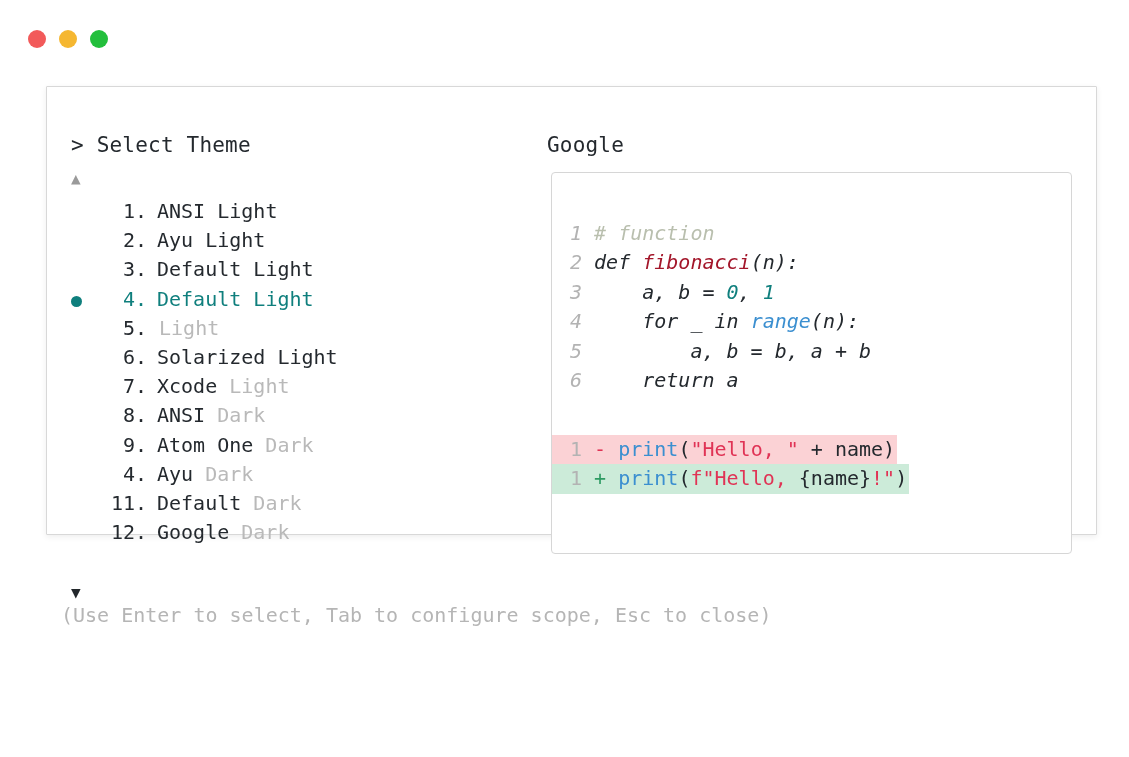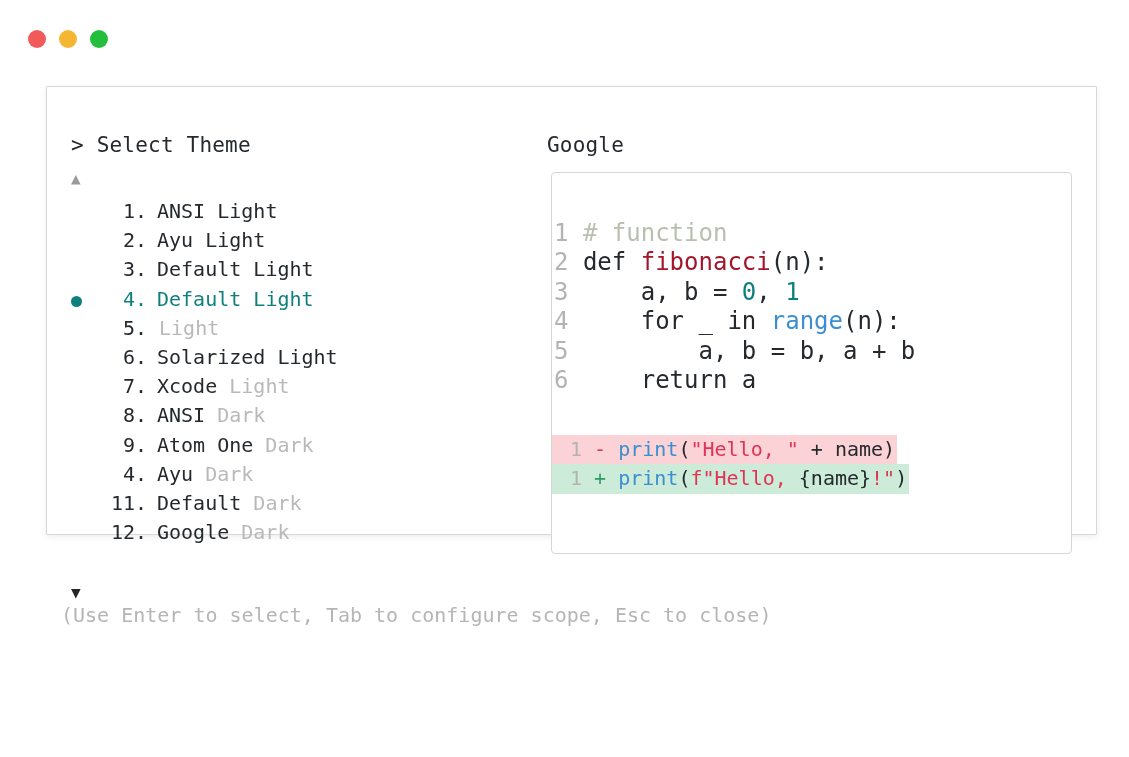--- a/index.html
+++ b/index.html
@@ -145,25 +145,26 @@
     top: 85px;
     width: 521px;
     height: 382px;
     box-sizing: border-box;
     background: #ffffff;
     border: 1px solid #d6d6d6;
     border-radius: 4px;
   }
   .code {
     position: absolute;
-    left: 2px;
+    left: 18px;
     top: 46px;
-    font-size: 24px;
+    font-size: 20px;
     line-height: 29.4px;
     white-space: pre;
+    font-style: italic;
   }
   .code-line { display: block; white-space: pre; }
   .ln {
     color: #b3b3b3;
     display: inline-block;
     width: 1ch;
     text-align: right;
   }
   .tok-comment  { color: #b9bfae; }
   .tok-keyword  { color: #24292e; }

